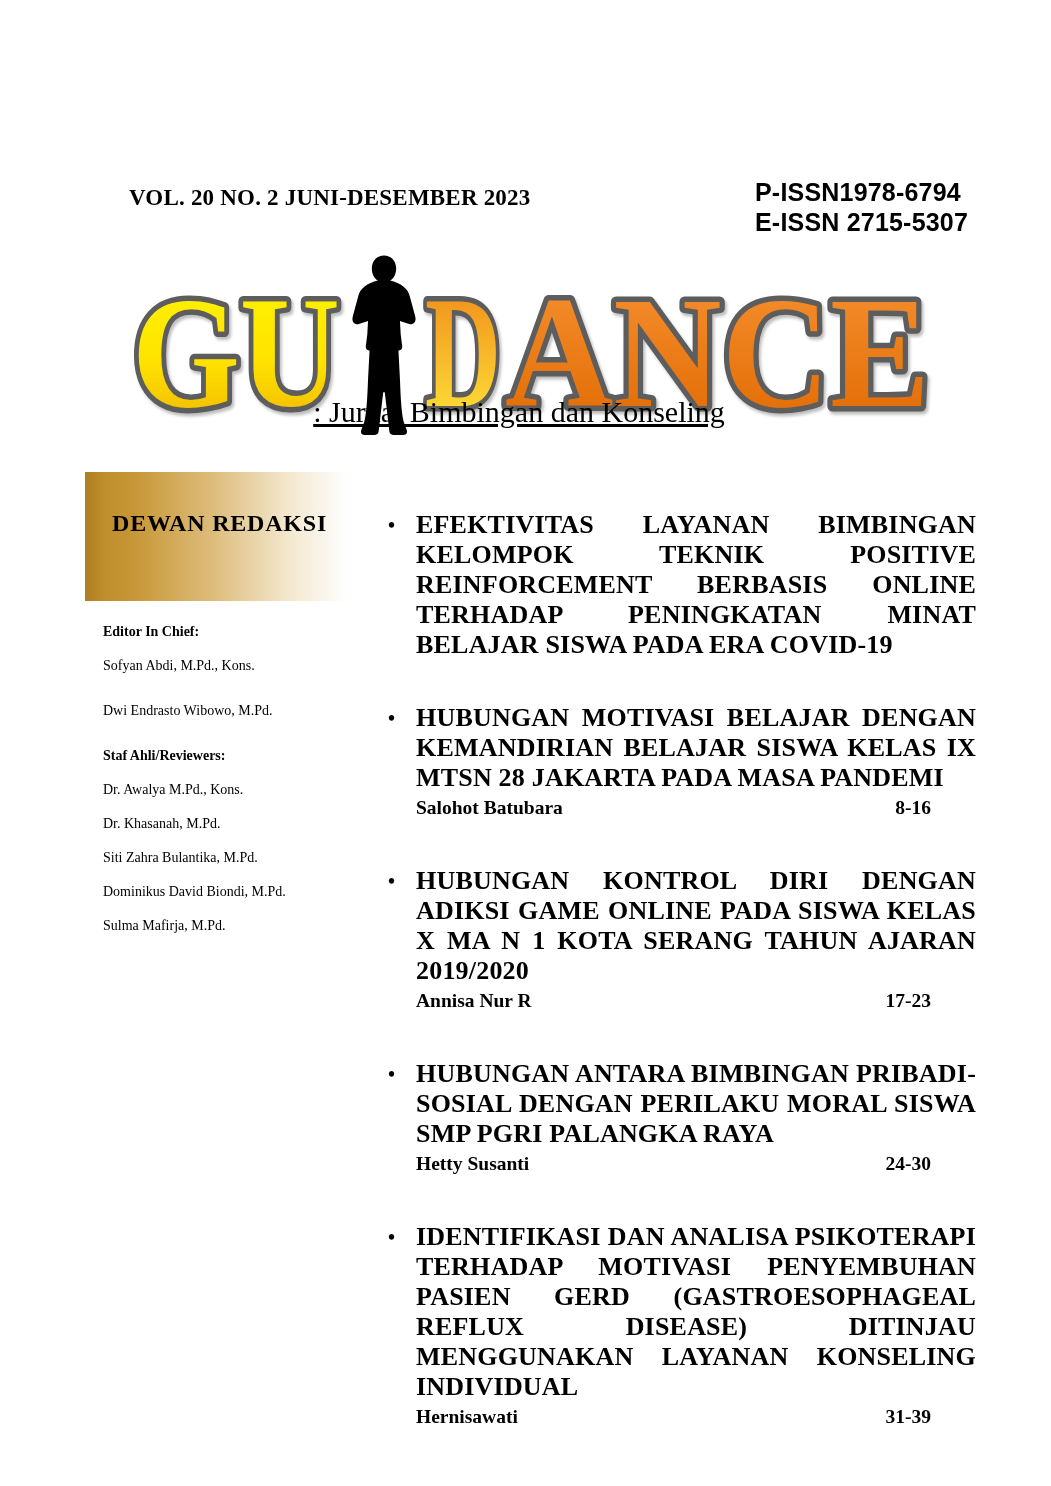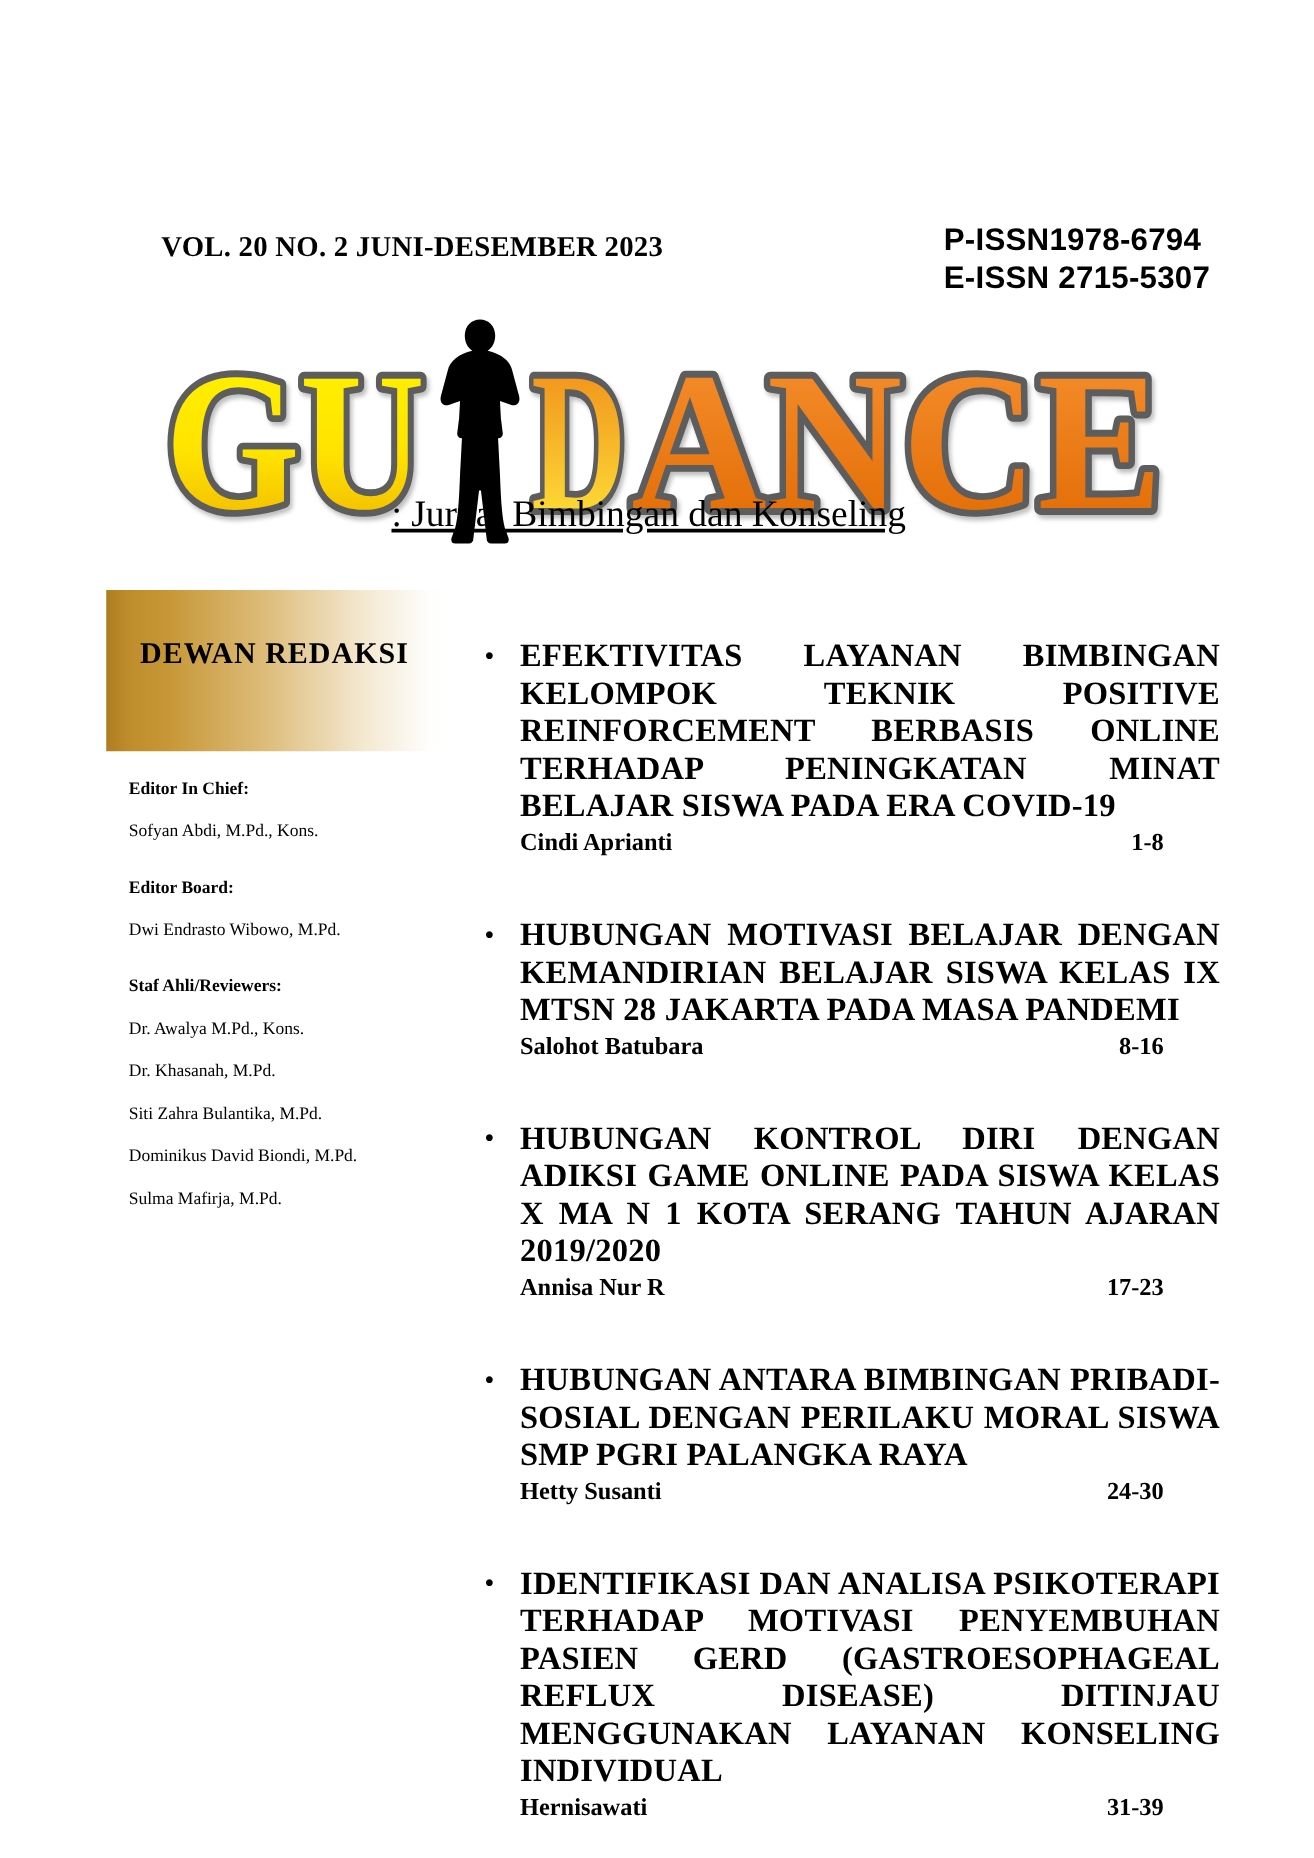--- a/index.html
+++ b/index.html
@@ -159,21 +159,20 @@
     </div>
     <div class="side-sections" id="side-sections">
   <div class="side-sec">
     <p class="sec-heading">Editor In Chief:</p>
     <div class="sec-members">
             <p class="member">Sofyan Abdi, M.Pd., Kons.</p>
           </div>
   </div>
 
   <div class="side-sec">
-    <p class="sec-heading">Editor Board:</p>
     <div class="sec-members">
             <p class="member">Dwi Endrasto Wibowo, M.Pd.</p>
           </div>
   </div>
 
   <div class="side-sec">
     <p class="sec-heading">Staf Ahli/Reviewers:</p>
     <div class="sec-members">
             <p class="member">Dr. Awalya M.Pd., Kons.</p>
             <p class="member">Dr. Khasanah, M.Pd.</p>
@@ -183,24 +182,20 @@
           </div>
   </div>
 </div>
   </aside>
 
   <section class="toc" id="toc-list">
   <div class="article">
     <span class="bullet">•</span>
     <div class="art-body">
       <p class="art-title">EFEKTIVITAS LAYANAN BIMBINGAN KELOMPOK TEKNIK POSITIVE REINFORCEMENT BERBASIS ONLINE TERHADAP PENINGKATAN MINAT BELAJAR SISWA PADA ERA COVID-19</p>
-      <div class="art-meta">
-        <span class="art-author">Cindi Aprianti</span>
-        <span class="art-pages">1-8</span>
-      </div>
     </div>
   </div>
 
   <div class="article">
     <span class="bullet">•</span>
     <div class="art-body">
       <p class="art-title">HUBUNGAN MOTIVASI BELAJAR DENGAN KEMANDIRIAN BELAJAR SISWA KELAS IX MTSN 28 JAKARTA PADA MASA PANDEMI</p>
       <div class="art-meta">
         <span class="art-author">Salohot Batubara</span>
         <span class="art-pages">8-16</span>

